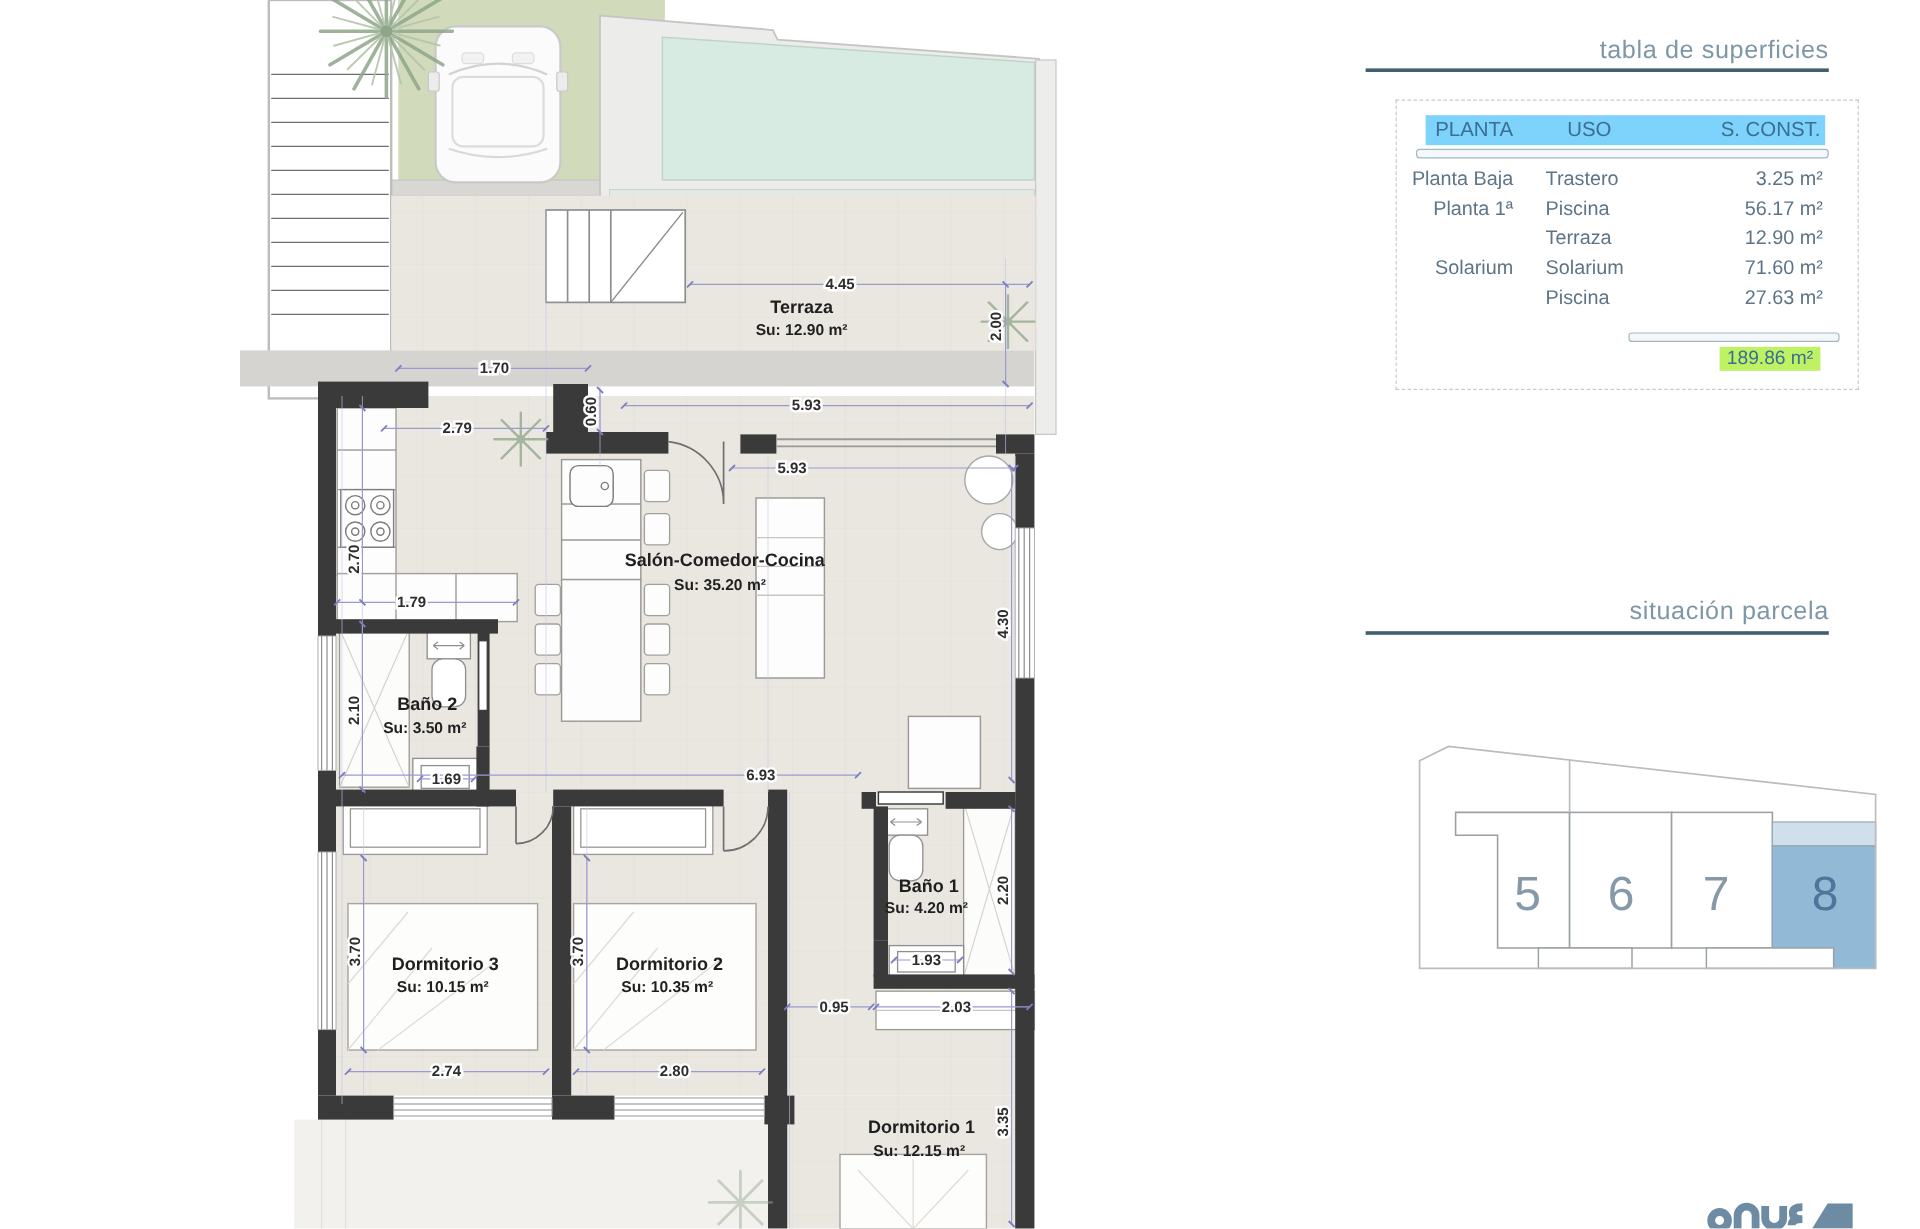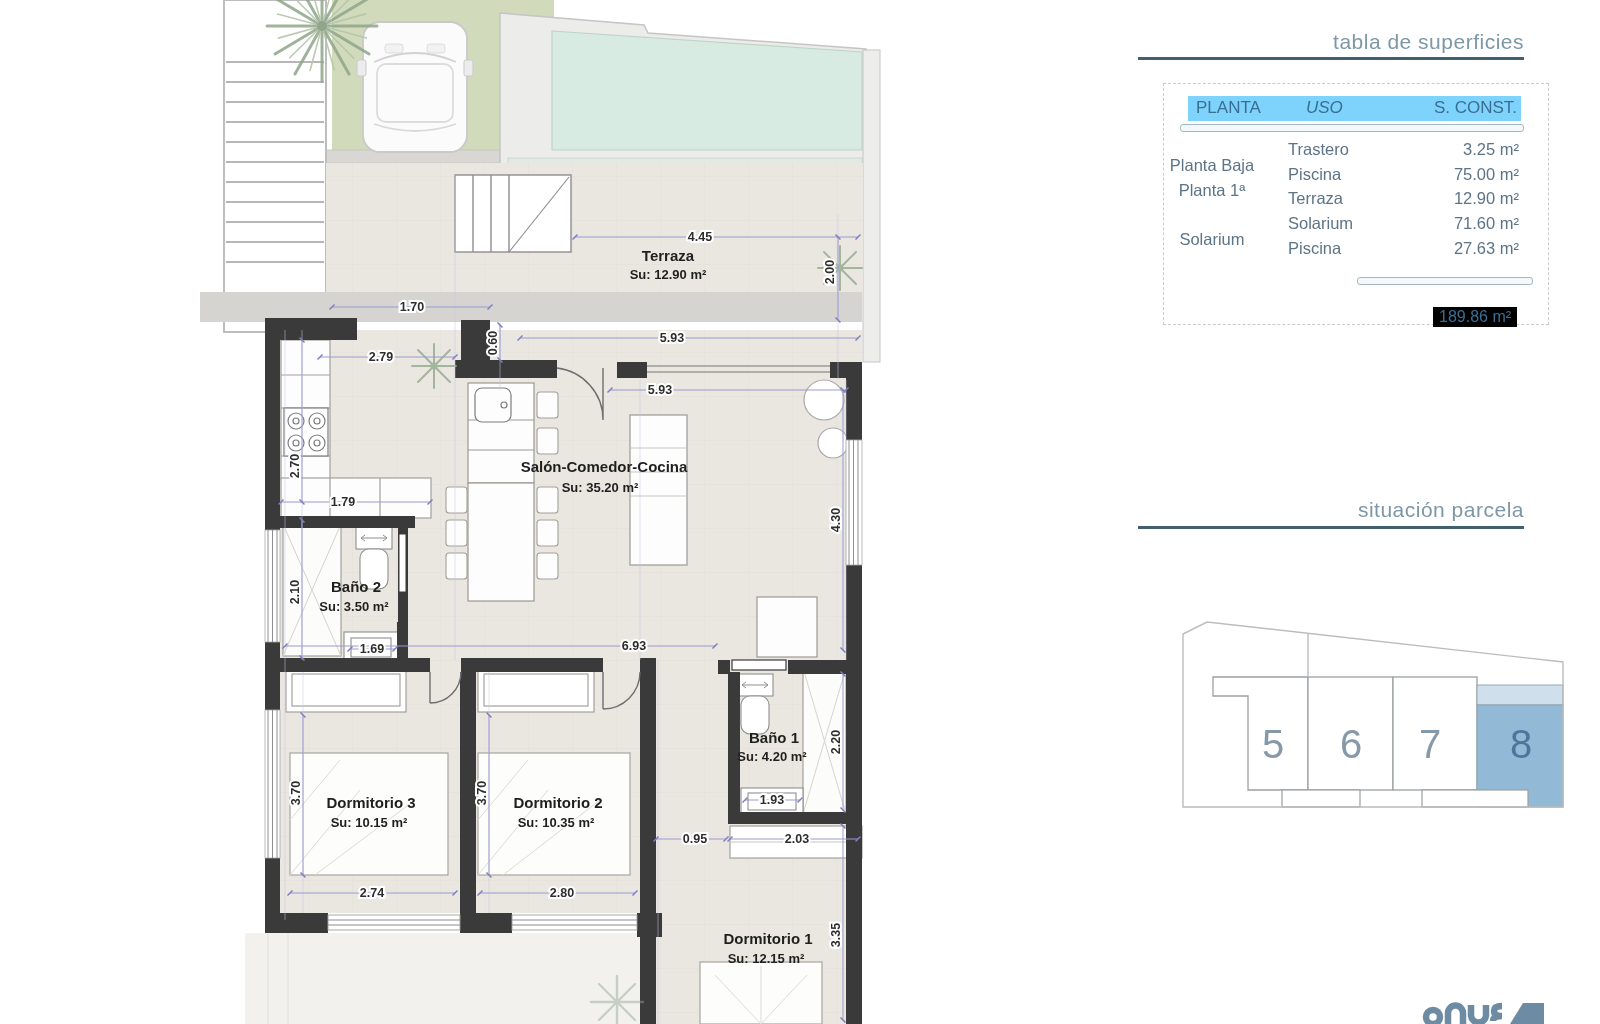--- a/index.html
+++ b/index.html
@@ -6,24 +6,24 @@
   #stage{position:relative;width:1600px;height:1024px;background:#fff;overflow:hidden;}
   #plan-svg{position:absolute;left:0;top:0;}
   .abs{position:absolute;}
   .sec-title{color:#7d97a6;font-size:21px;letter-spacing:.5px;white-space:nowrap;}
   .rule{background:#40606e;height:3px;}
   .dashbox{border:1px dashed #c6cbce;}
   .thead{background:#7dd3fc;color:#3b6e92;font-size:17px;}
   .thead span{position:absolute;top:2px;}
   .hbar{border:1px solid #a3b8c2;background:#f4f8fa;border-radius:3px;}
   .trow{position:relative;height:24.7px;color:#5d7486;font-size:16.5px;}
-  .trow .c1{position:absolute;left:0;width:98px;text-align:center;top:2px;margin-top:16px;}
+  .trow .c1{position:absolute;left:0;width:98px;text-align:right;top:2px;}
   .trow .c2{position:absolute;left:125px;width:120px;top:2px;}
   .trow .c3{position:absolute;right:4px;top:2px;}
-  .totalval{background:#000000;color:#3b6e92;font-size:16px;padding:1px 6px;margin-top:18px;}
+  .totalval{background:#bef264;color:#3b6e92;font-size:16px;padding:1px 6px;}
   svg text{font-family:"Liberation Sans",sans-serif;}
   .roomname{font-size:15px;font-weight:bold;fill:#1f1f1f;}
   .roomsu{font-size:13px;font-weight:bold;fill:#1f1f1f;}
   .dim{font-size:12.5px;font-weight:600;fill:#2d2d2d;paint-order:stroke;stroke:#ffffff;stroke-width:4px;}
   .plotnum{font-size:40px;fill:#8599a8;}
   .plotnum8{font-size:40px;fill:#50749a;}
 </style>
 </head>
 <body>
 
@@ -347,35 +347,35 @@
   </g>
 </svg>
 
 <div class="abs sec-title" style="right:76px;top:30px;">tabla de superficies</div>
 <div class="abs rule" style="left:1138px;top:57px;width:386px;"></div>
 
 <div class="abs dashbox" style="left:1163px;top:83px;width:384px;height:240px;"></div>
 
 <div class="abs thead" style="left:1188px;top:96px;width:333px;height:25px;">
   <span style="left:8px;">PLANTA</span>
-  <span style="left:118px;font-style:italic;">USO</span>
+  <span style="left:118px;">USO</span>
   <span style="right:4px;">S. CONST.</span>
 </div>
 <div class="abs hbar" style="left:1180px;top:124px;width:342px;height:6px;"></div>
 
 <div class="abs" style="left:1163px;top:138px;width:360px;">
   <div class="trow">
     <span class="c1">Planta Baja</span>
     <span class="c2">Trastero</span>
     <span class="c3">3.25 m²</span>
   </div>
   <div class="trow">
     <span class="c1">Planta 1ª</span>
     <span class="c2">Piscina</span>
-    <span class="c3">75.00 m²</span>
+    <span class="c3">56.17 m²</span>
   </div>
   <div class="trow">
     <span class="c1"></span>
     <span class="c2">Terraza</span>
     <span class="c3">12.90 m²</span>
   </div>
   <div class="trow">
     <span class="c1">Solarium</span>
     <span class="c2">Solarium</span>
     <span class="c3">71.60 m²</span>

